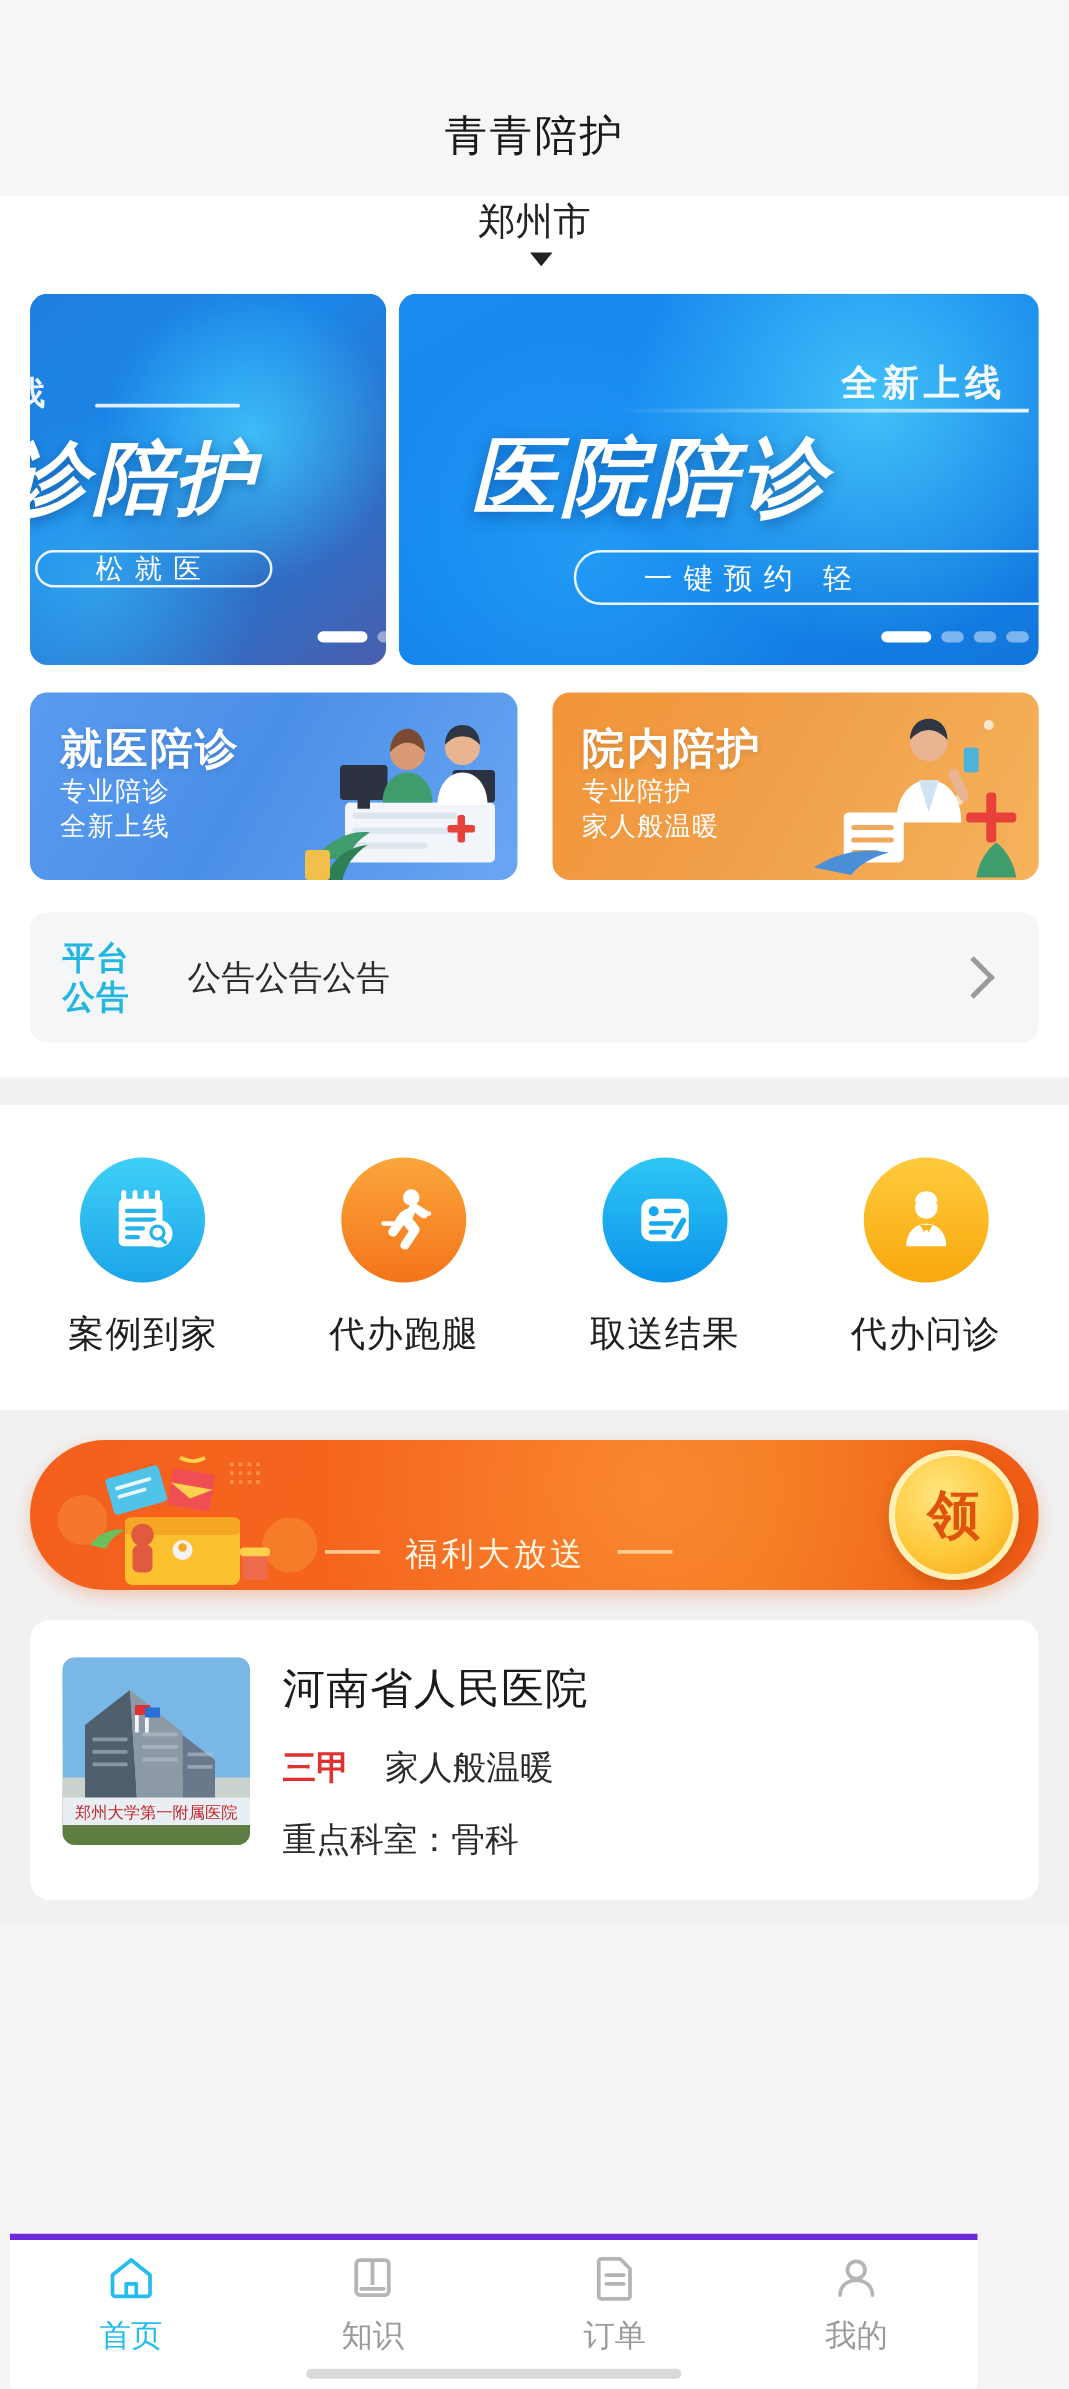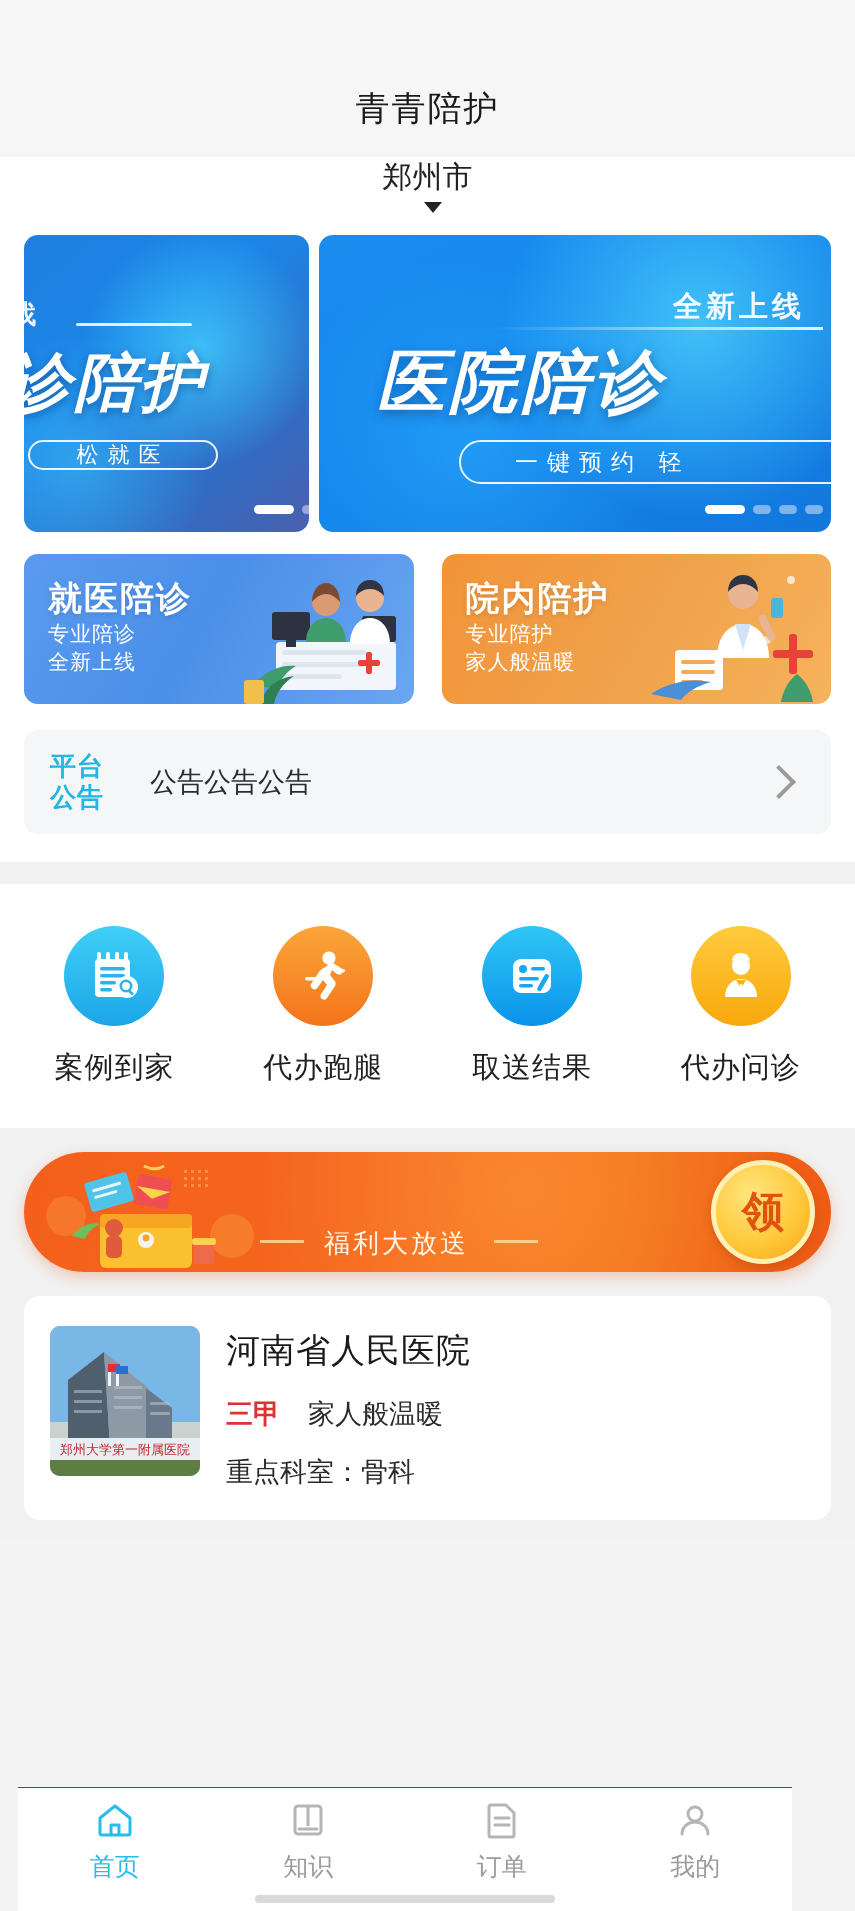--- a/index.html
+++ b/index.html
@@ -185,22 +185,22 @@
   }
   .hosp-info { padding-top:2px; }
   .hosp-name { font-size:34px; color:#1a1a1a; letter-spacing:1px; }
   .hosp-meta { margin-top:22px; display:flex; align-items:center; gap:28px; }
   .hosp-level { font-size:27px; color:#e03131; font-weight:700; }
   .hosp-type { font-size:27px; color:#2b2b2b; }
   .hosp-dept { margin-top:22px; font-size:27px; color:#2b2b2b; }
 
   
   .tabbar {
-    position:absolute; left:18px; bottom:0; width:774px; height:124px;
-    background:#fff; border-top:1px solid #6d28d9; display:flex;
+    position:absolute; left:8px; bottom:0; width:774px; height:124px;
+    background:#fff; border-top:5px solid #6d28d9; display:flex;
   }
   .tab { flex:1; display:flex; flex-direction:column; align-items:center; justify-content:center; padding-bottom:18px; }
   .tab-label { margin-top:8px; font-size:25px; color:#9b9b9b; }
   .tab.active .tab-label { color:#25bdee; }
   .home-indicator {
     position:absolute; left:50%; bottom:8px; transform:translateX(-50%);
     width:300px; height:8px; background:#d9d9d9; border-radius:4px;
   }
 </style>
 </head>

